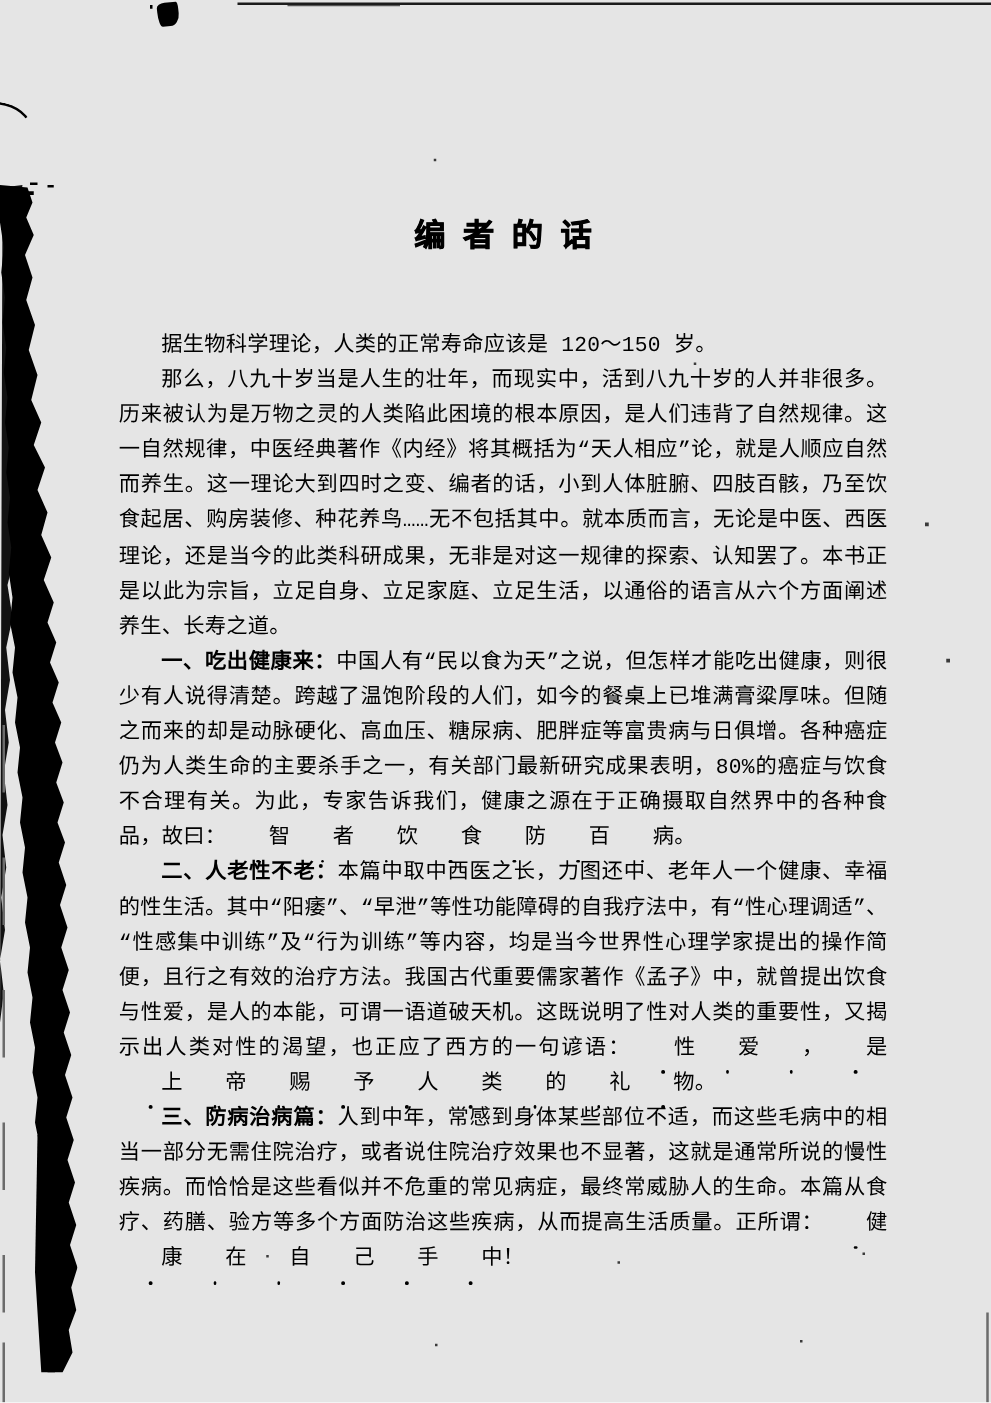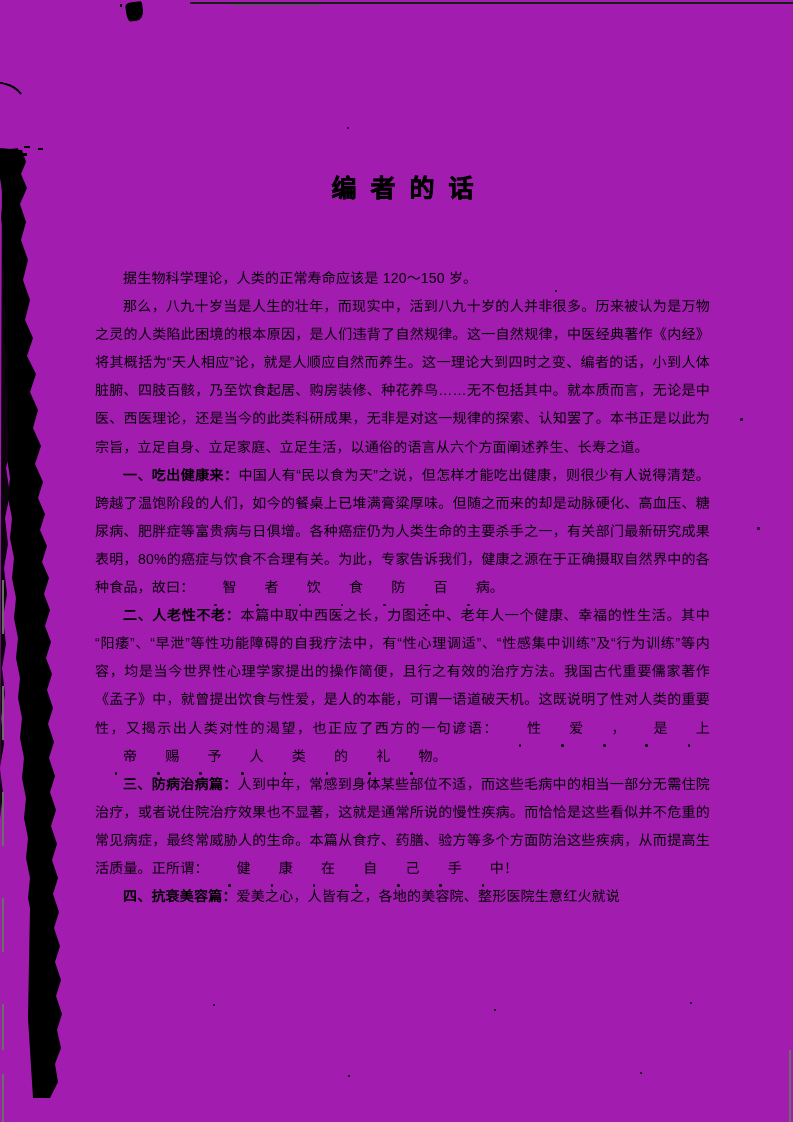--- a/index.html
+++ b/index.html
@@ -9,21 +9,21 @@
     background: #ffffff;
   }
   body {
     font-family: "DejaVu Sans", "Liberation Sans", sans-serif;
   }
 
   #page {
     position: relative;
     width: 793px;
     height: 1122px;
-    background: #a21caf;
+    background: #e5e5e5;
     overflow: hidden;
   }
 
   
   .artifact { position: absolute; pointer-events: none; }
 
   #blob-top {
     left: 126px; top: 2px;
     width: 17px; height: 19px;
     background: #000;
@@ -90,22 +90,22 @@
     font-size: 25px;
     letter-spacing: 14px;
     text-indent: 14px;
     text-align: center;
     color: #000;
     margin: 0 0 60px 0;
     -webkit-text-stroke: 0.6px #000;
   }
 
   .para {
-    font-family: Liberation Sans, sans-serif;
-    font-size: 14px;
+    font-family: Liberation Mono, monospace;
+    font-size: 17px;
     line-height: 28.1px;
     color: #000;
     text-align: justify;
     text-justify: inter-character;
     text-indent: 2em;
     margin: 0;
     letter-spacing: 0.2px;
     word-break: break-all;
   }
 
@@ -216,18 +216,15 @@
     </p>
 
     <p class="para">
       <span class="sec-head">二、人老性不老：</span><span>本篇中取中西医之长，力图还中、老年人一个健康、幸福的性生活。其中“阳痿”、“早泄”等性功能障碍的自我疗法中，有“性心理调适”、“性感集中训练”及“行为训练”等内容，均是当今世界性心理学家提出的操作简便，且行之有效的治疗方法。我国古代重要儒家著作《孟子》中，就曾提出饮食与性爱，是人的本能，可谓一语道破天机。这既说明了性对人类的重要性，又揭示出人类对性的渴望，也正应了西方的一句谚语：</span><span class="emph"><span class="emch">性</span><span class="emch">爱</span><span class="emch">，</span><span class="emch">是</span><span class="emch">上</span><span class="emch">帝</span><span class="emch">赐</span><span class="emch">予</span><span class="emch">人</span><span class="emch">类</span><span class="emch">的</span><span class="emch">礼</span><span class="emch">物</span></span><span>。</span>
     </p>
 
     <p class="para">
       <span class="sec-head">三、防病治病篇：</span><span>人到中年，常感到身体某些部位不适，而这些毛病中的相当一部分无需住院治疗，或者说住院治疗效果也不显著，这就是通常所说的慢性疾病。而恰恰是这些看似并不危重的常见病症，最终常威胁人的生命。本篇从食疗、药膳、验方等多个方面防治这些疾病，从而提高生活质量。正所谓：</span><span class="emph"><span class="emch">健</span><span class="emch">康</span><span class="emch">在</span><span class="emch">自</span><span class="emch">己</span><span class="emch">手</span><span class="emch">中</span></span><span>！</span>
     </p>
 
-    <p class="para">
-      <span class="sec-head">四、抗衰美容篇：</span><span>爱美之心，人皆有之，各地的美容院、整形医院生意红火就说</span>
-    </p>
 
   </div>
 </div>
 
 </body></html>

